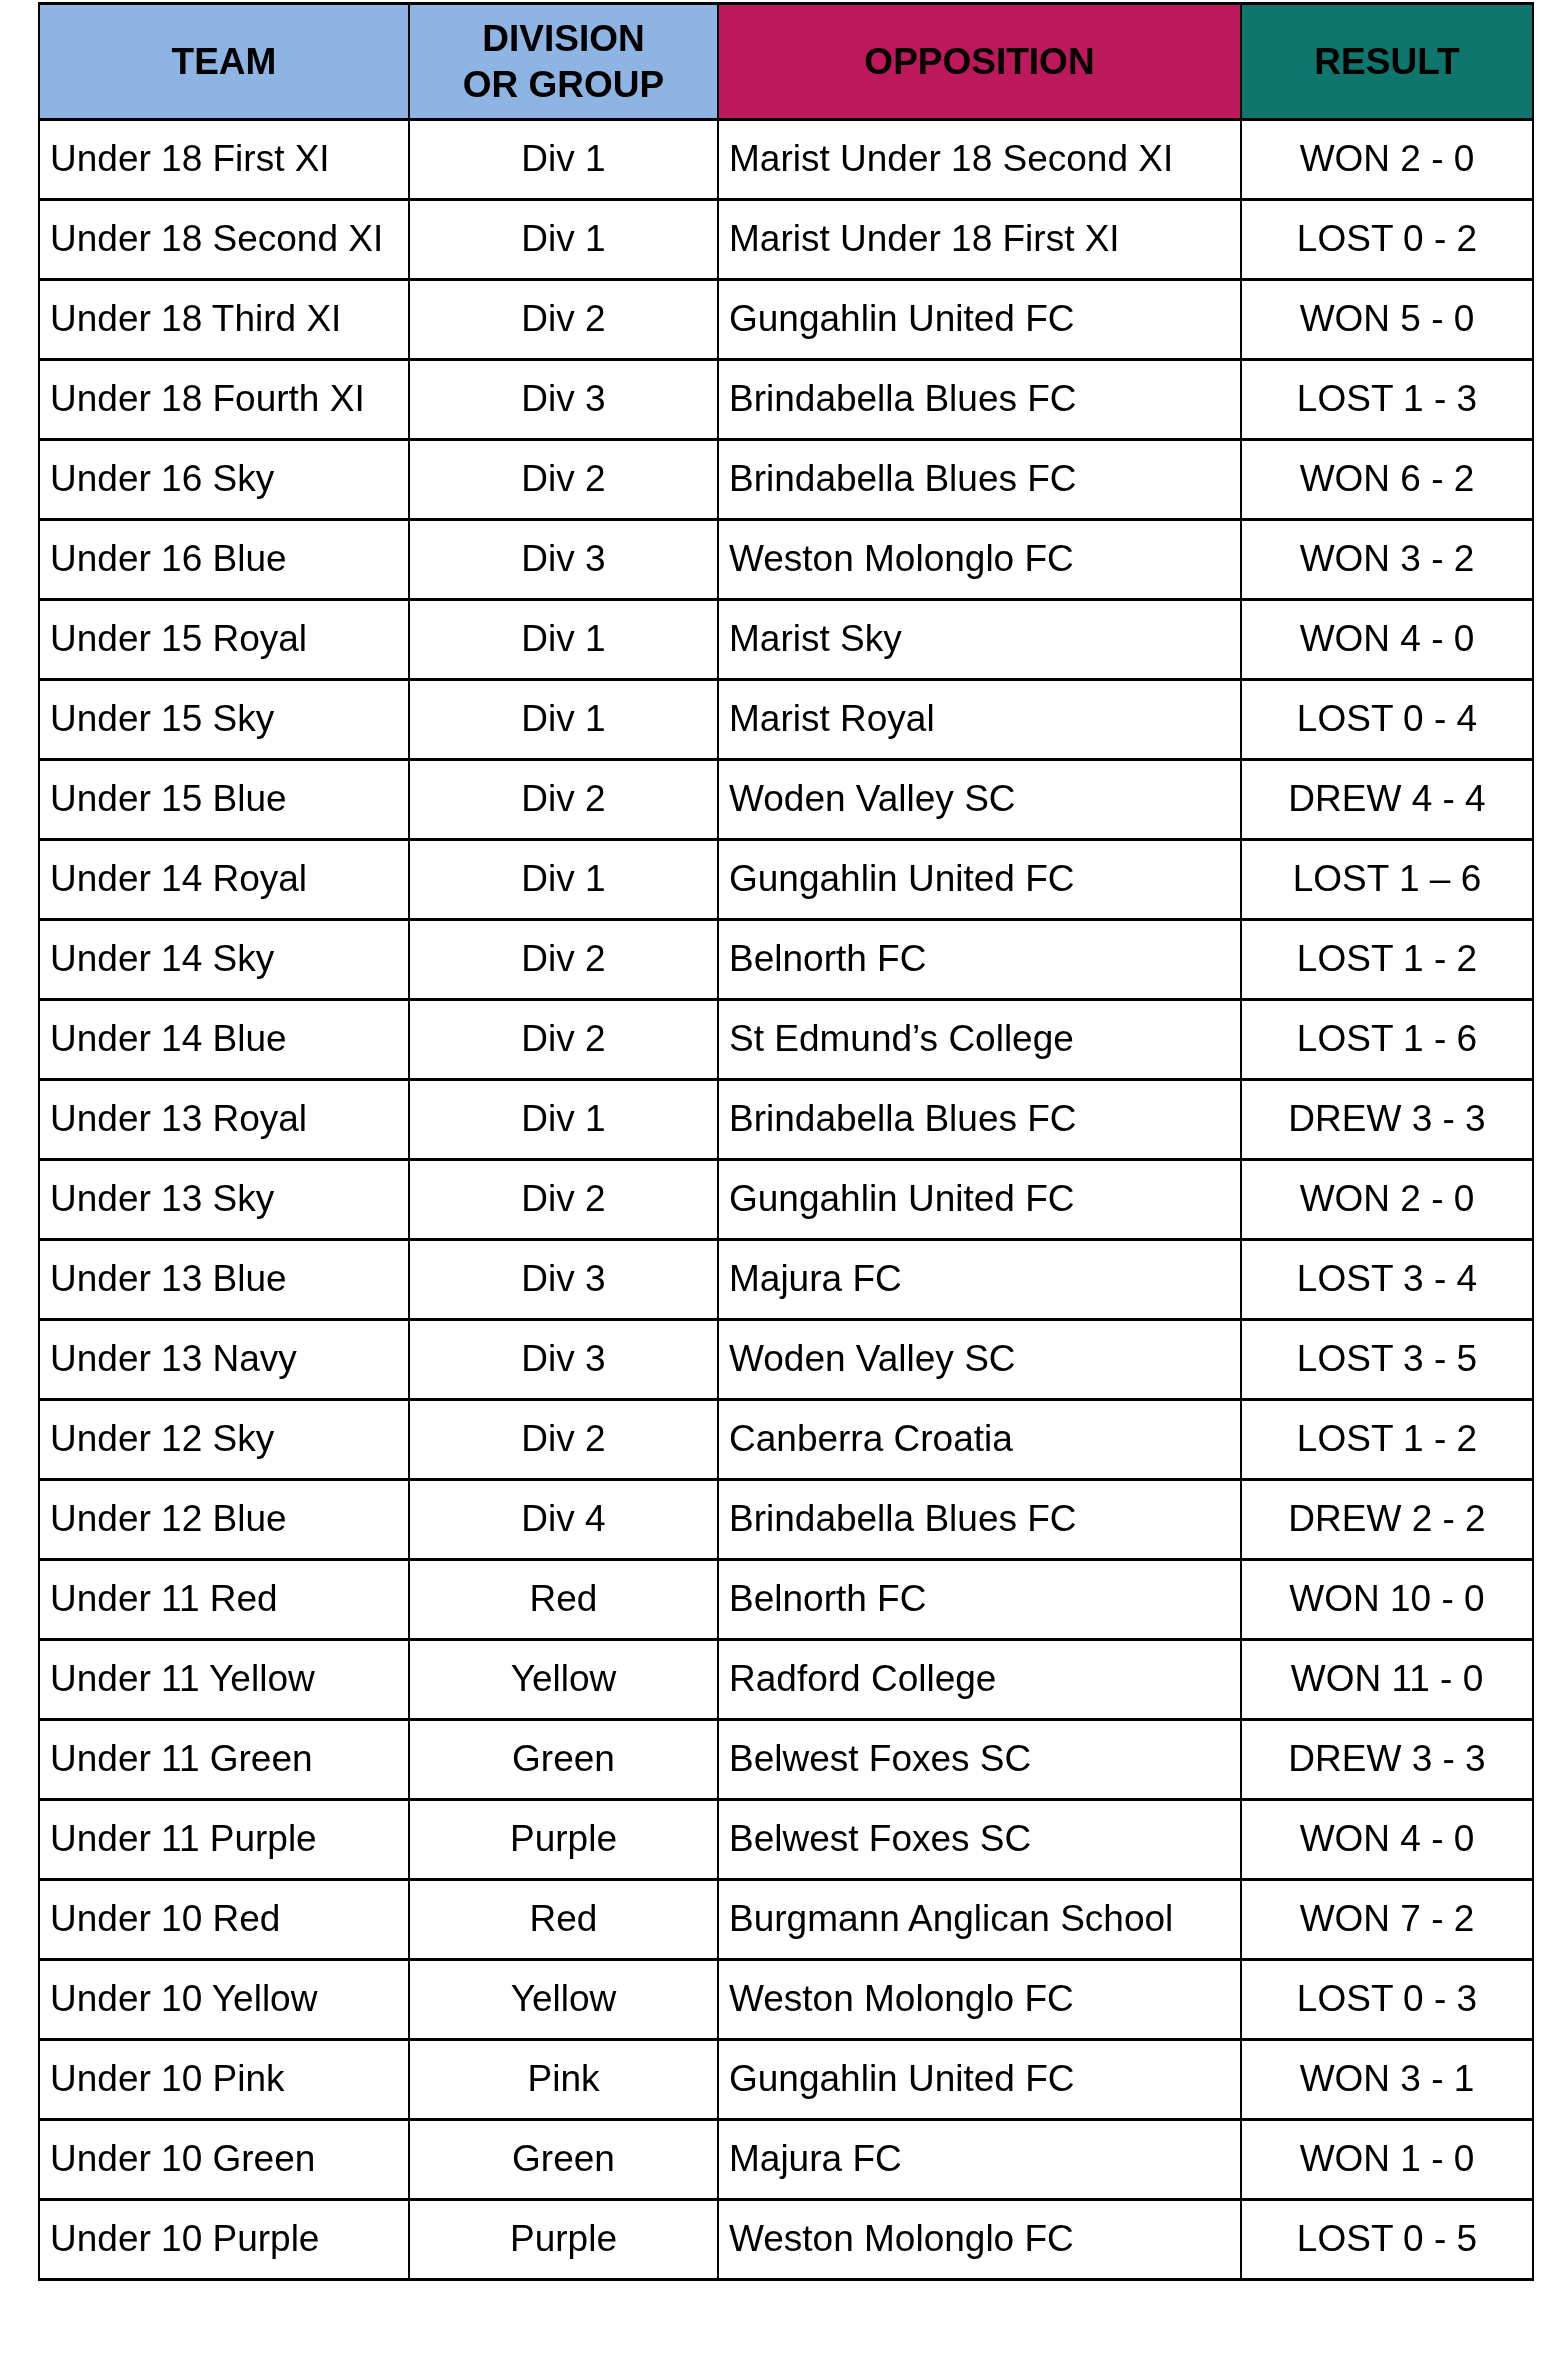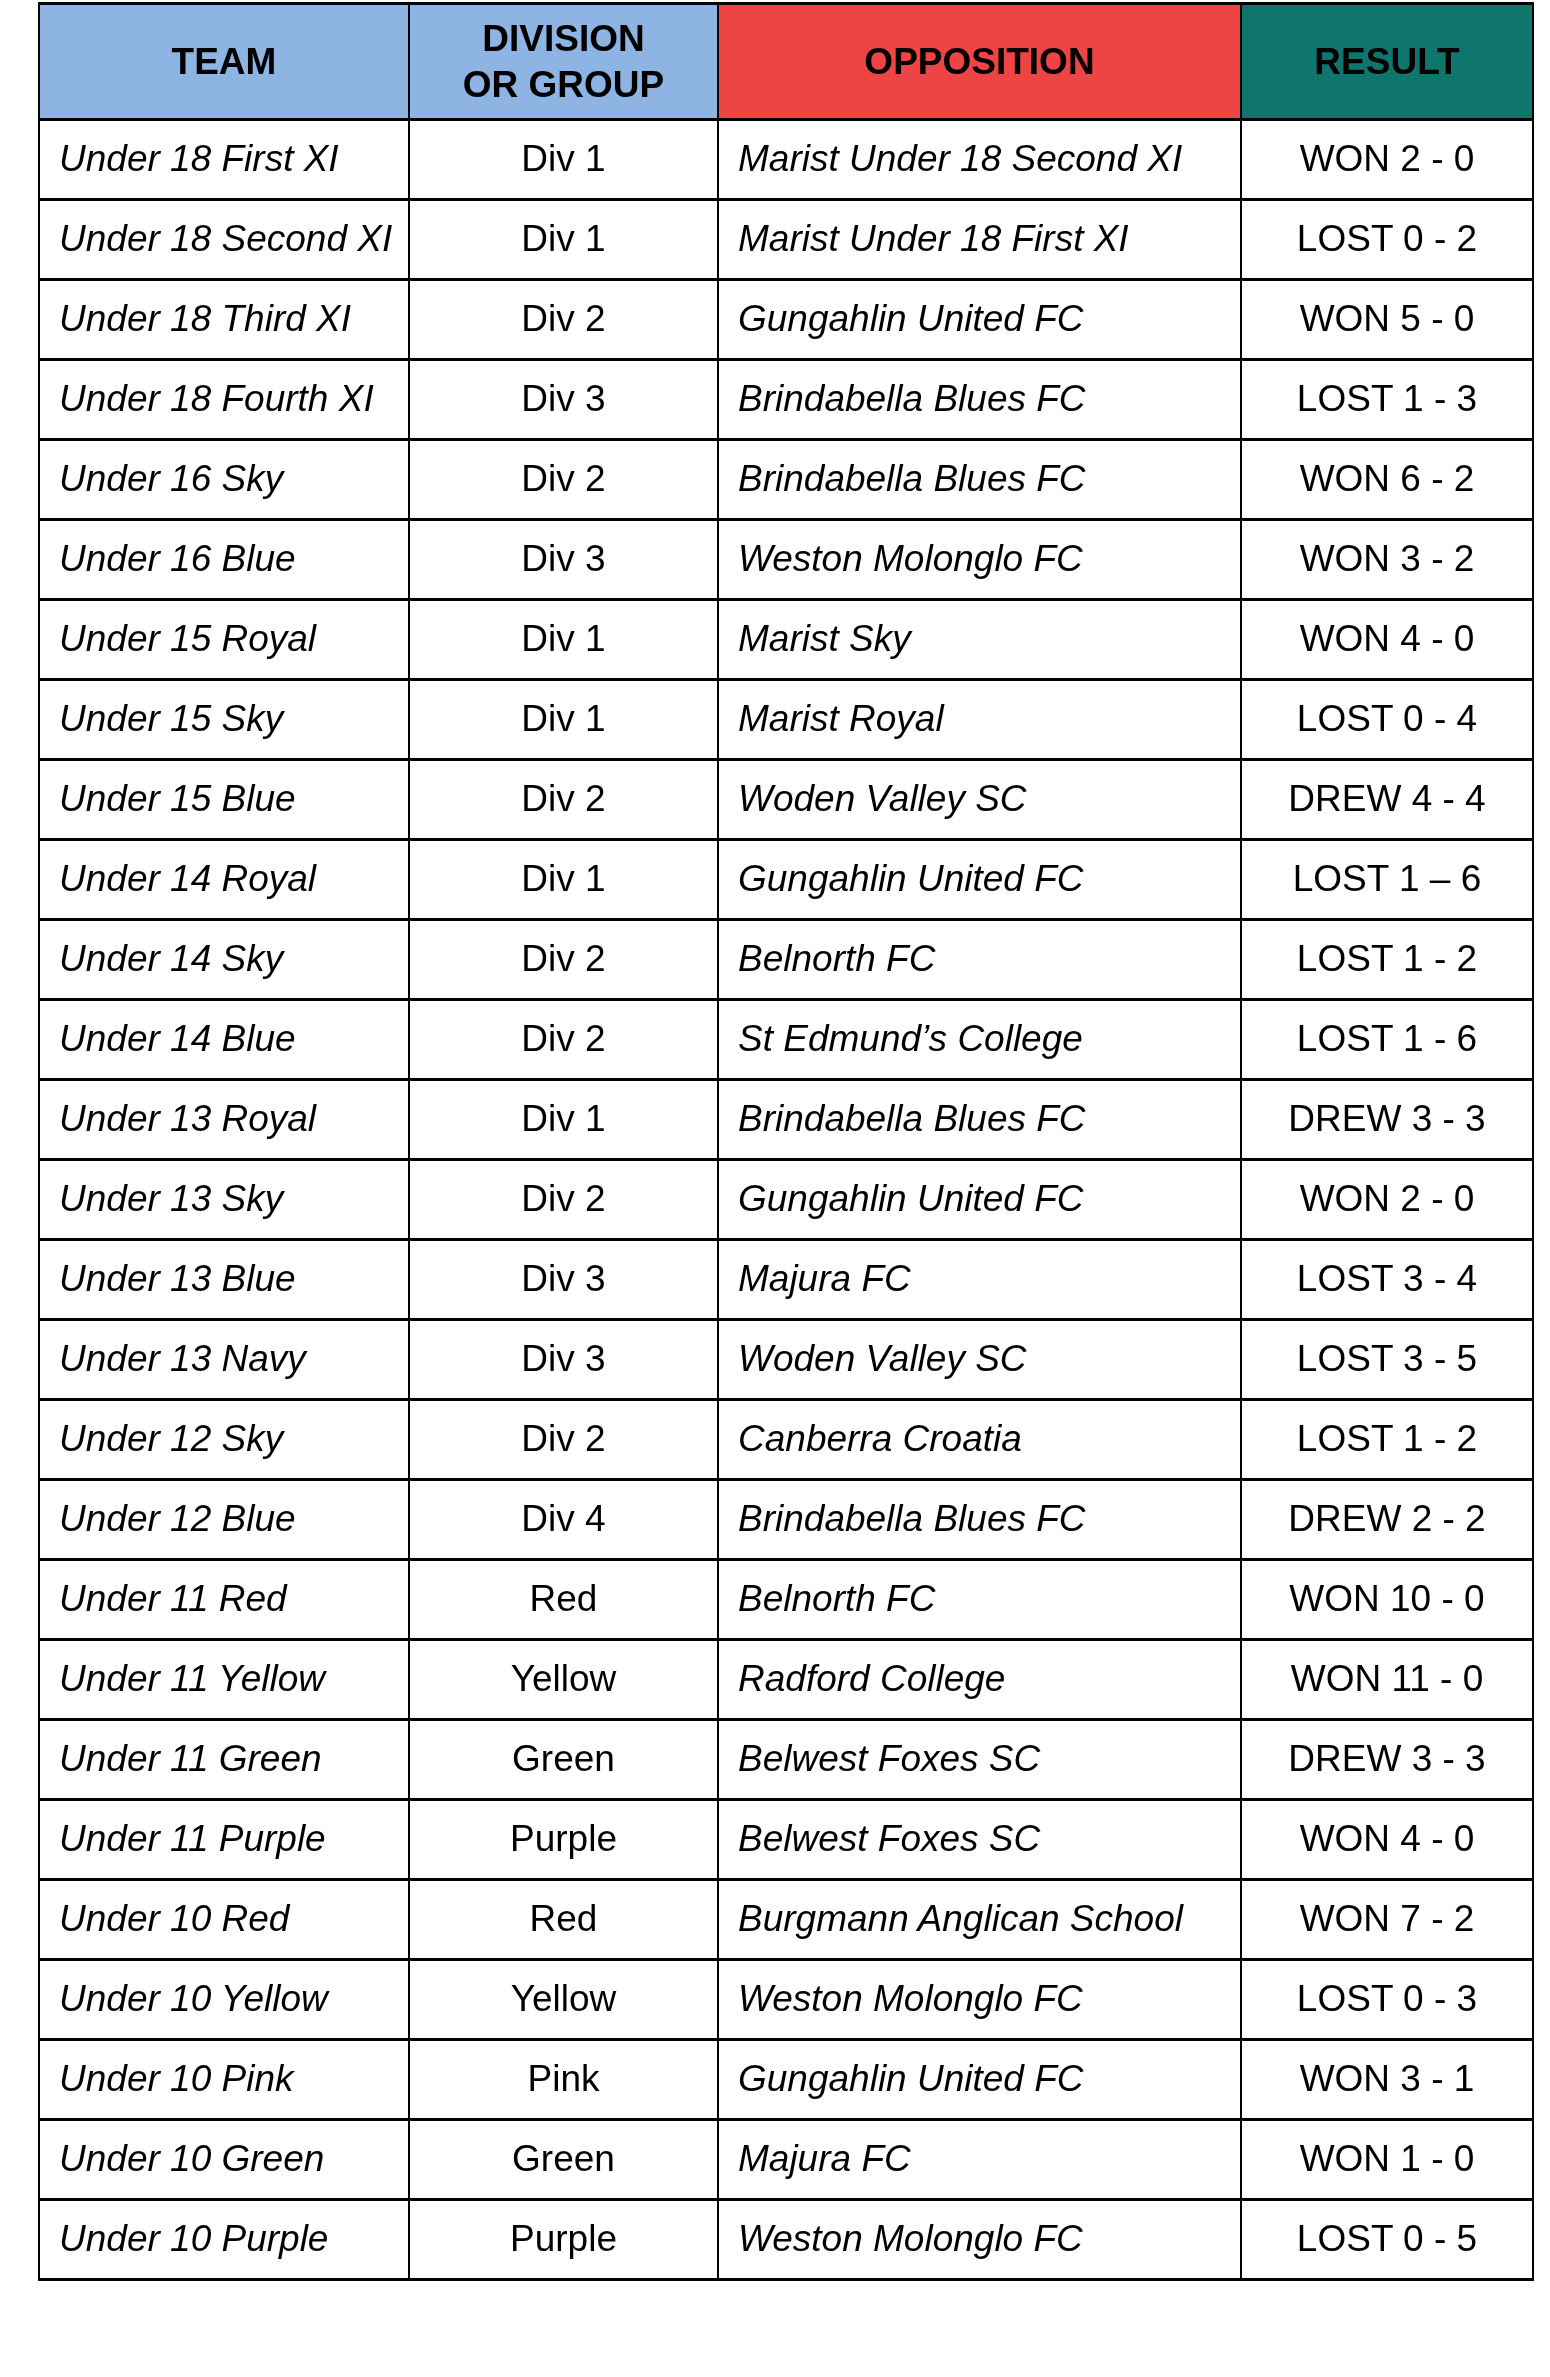--- a/index.html
+++ b/index.html
@@ -51,40 +51,39 @@
     height: 77px;
     font-size: 37px;
     font-weight: normal;
     text-align: center;
     vertical-align: middle;
     line-height: 1.1;
     background: #ffffff;
   }
   td.team-cell, td.opposition-cell {
     text-align: left;
-    padding-left: 19px;
-    font-style: italic;
+    padding-left: 10px;
   }
 </style>
 </head>
 <body>
 
 <div class="page">
   <table class="results">
     <colgroup>
       <col class="c1">
       <col class="c2">
       <col class="c3">
       <col class="c4">
     </colgroup>
     <thead>
       <tr>
         <th style="background: rgb(141, 180, 226);">TEAM</th>
         <th class="division-header" style="background: rgb(141, 180, 226);">DIVISION OR GROUP</th>
-        <th style="background: #ef4444;">OPPOSITION</th>
+        <th style="background: #be185d;">OPPOSITION</th>
         <th style="background: #0f766e;">RESULT</th>
       </tr>
     </thead>
     <tbody>
         <tr>
           <td class="team-cell">Under 18 First XI</td>
           <td>Div 1</td>
           <td class="opposition-cell">Marist Under 18 Second XI</td>
           <td>WON 2 - 0</td>
         </tr>

